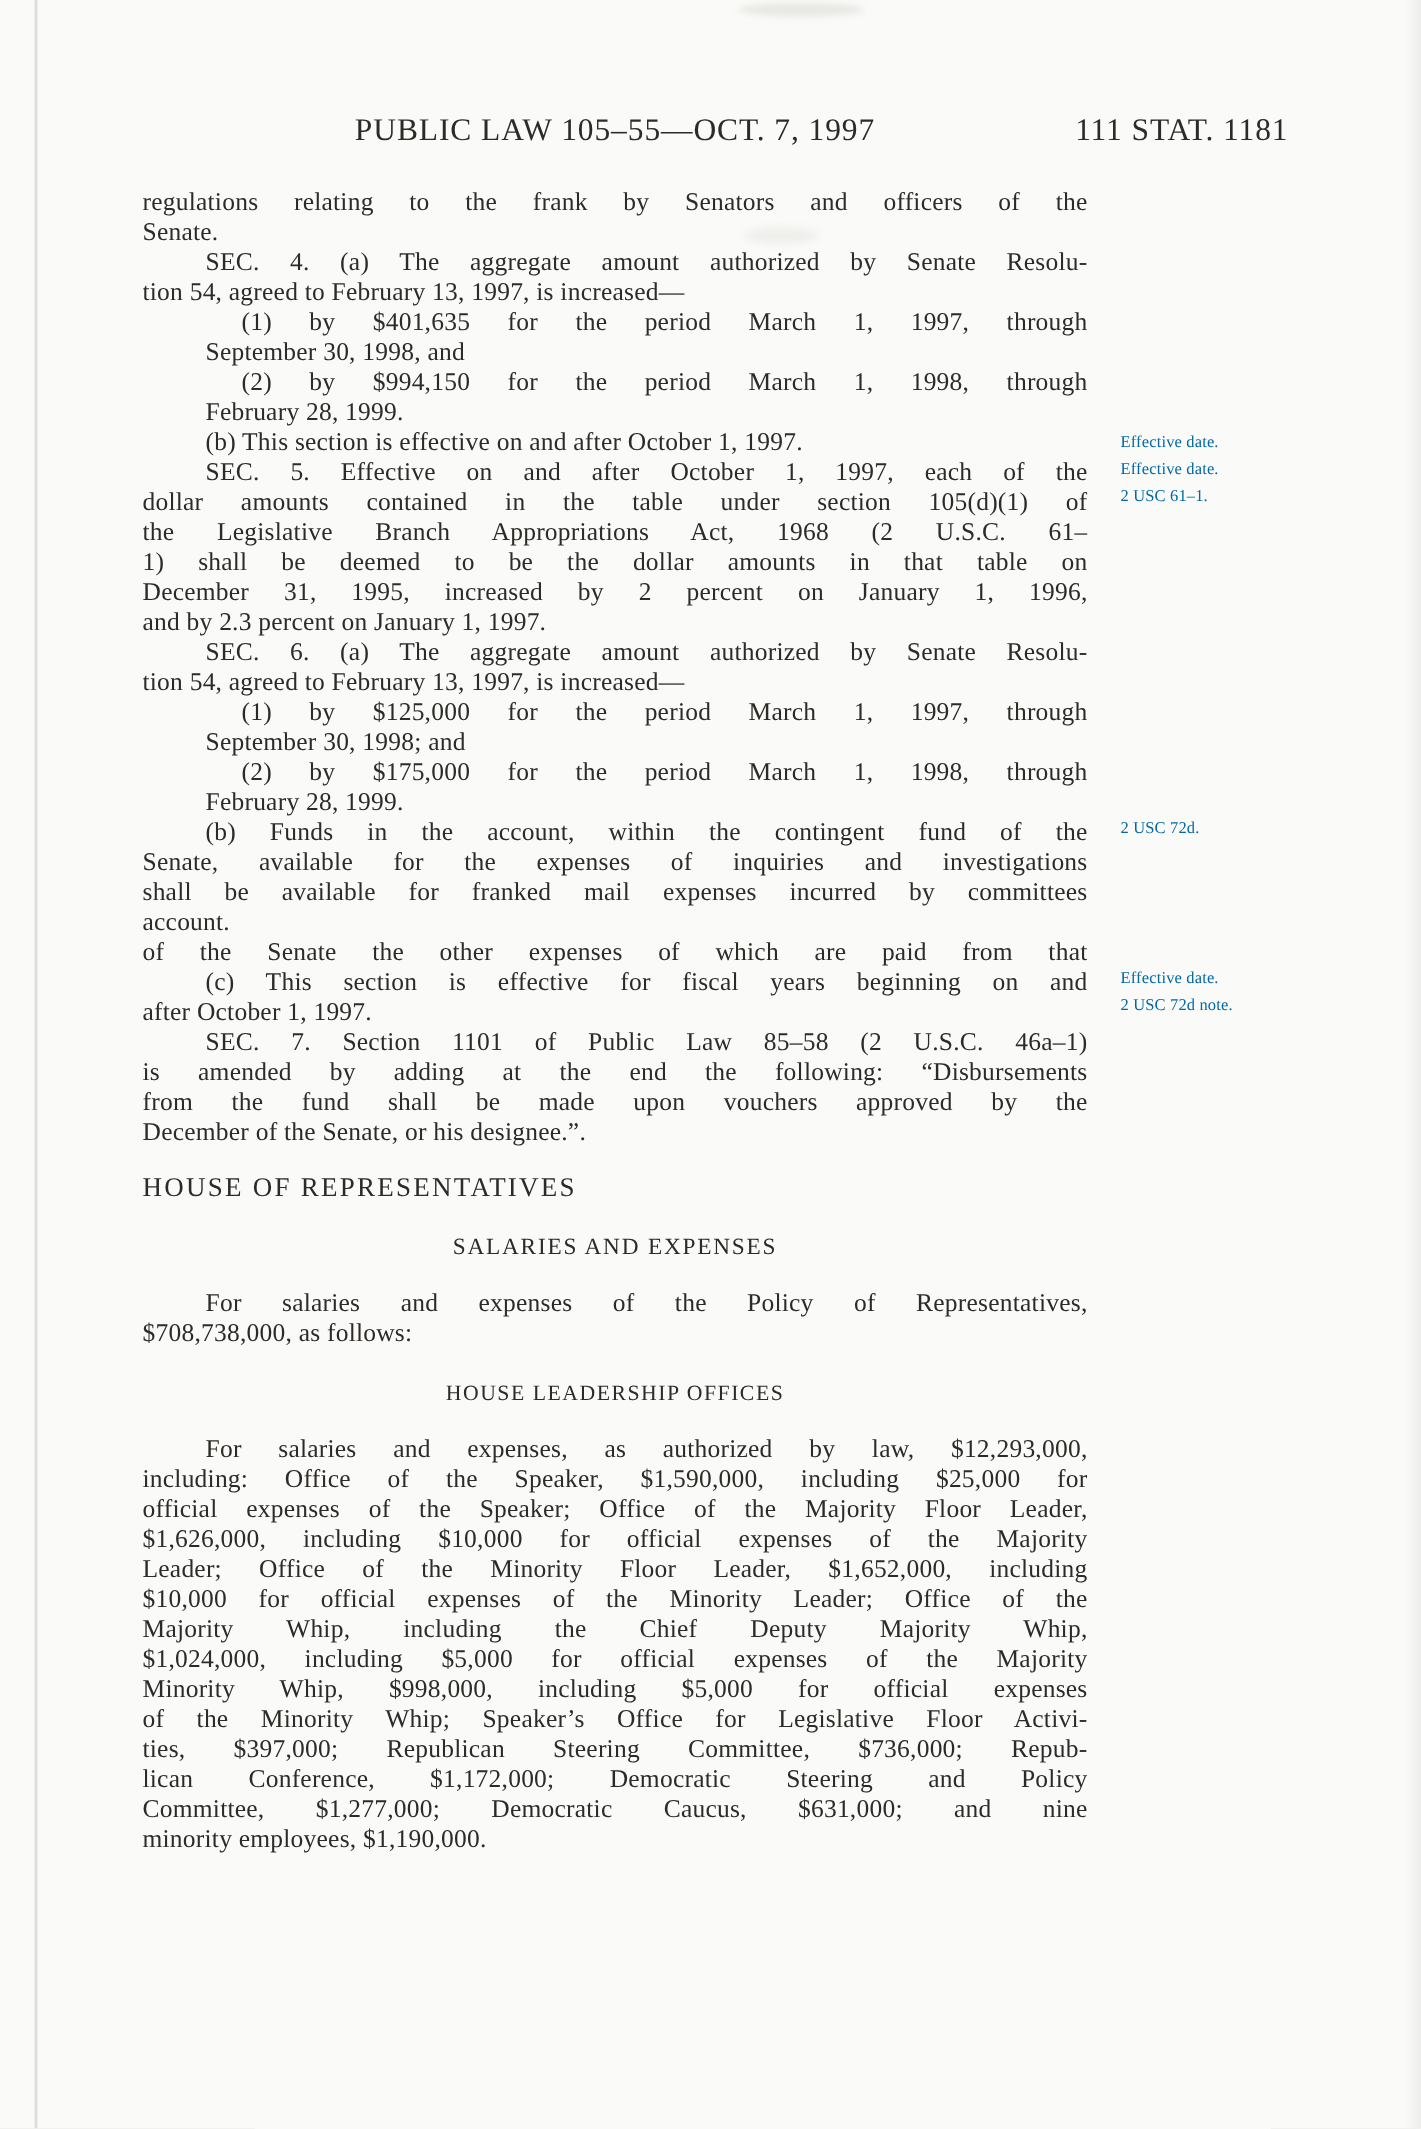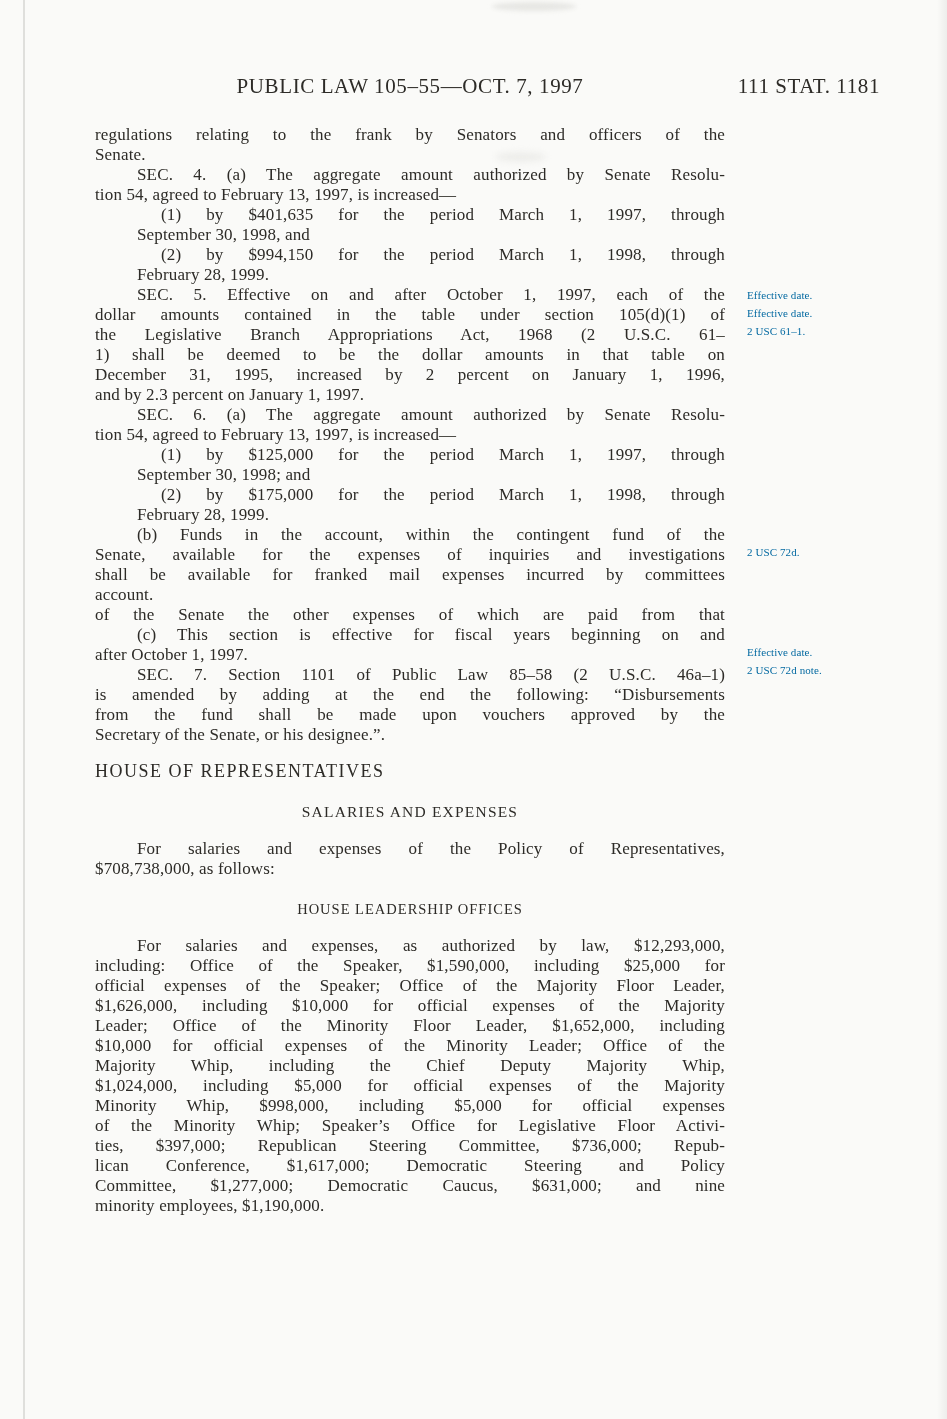--- a/index.html
+++ b/index.html
@@ -28,21 +28,21 @@
   .scan-mid-smudge {
     position: absolute; left: 496px; top: 152px; width: 50px; height: 10px;
     background: #ededea; border-radius: 50%; filter: blur(3px);
   }
   
   .header-law {
     position: absolute; top: 74px; left: 95px; width: 630px;
     text-align: center; font-size: 21px; letter-spacing: 0.6px; white-space: nowrap;
   }
   .header-stat {
-    position: absolute; top: 74px; right: 67px;
+    position: absolute; top: 74px; right: 88px;
     font-size: 21px; letter-spacing: 0.6px; white-space: nowrap;
   }
   
   .body-col {
     position: absolute; top: 125px; left: 95px; width: 630px;
     font-size: 17px; letter-spacing: 0.15px;
   }
   .ln {
     height: 20px; line-height: 20px; overflow: hidden; white-space: normal;
   }
@@ -91,20 +91,21 @@
   <div class="body-col">
 
     <div class="ln j">regulations relating to the frank by Senators and officers of the</div>
     <div class="ln">Senate.</div>
     <div class="ln j para">SEC. 4. (a) The aggregate amount authorized by Senate Resolu-</div>
     <div class="ln">tion 54, agreed to February 13, 1997, is increased—</div>
     <div class="ln j item">(1) by $401,635 for the period March 1, 1997, through</div>
     <div class="ln cont">September 30, 1998, and</div>
     <div class="ln j item">(2) by $994,150 for the period March 1, 1998, through</div>
     <div class="ln cont">February 28, 1999.</div>
+    <div class="ln para">(b) This section is effective on and after October 1, 1997.</div>
     <div class="ln j para">SEC. 5. Effective on and after October 1, 1997, each of the</div>
     <div class="ln j">dollar amounts contained in the table under section 105(d)(1) of</div>
     <div class="ln j">the Legislative Branch Appropriations Act, 1968 (2 U.S.C. 61–</div>
     <div class="ln j">1) shall be deemed to be the dollar amounts in that table on</div>
     <div class="ln j">December 31, 1995, increased by 2 percent on January 1, 1996,</div>
     <div class="ln">and by 2.3 percent on January 1, 1997.</div>
     <div class="ln j para">SEC. 6. (a) The aggregate amount authorized by Senate Resolu-</div>
     <div class="ln">tion 54, agreed to February 13, 1997, is increased—</div>
     <div class="ln j item">(1) by $125,000 for the period March 1, 1997, through</div>
     <div class="ln cont">September 30, 1998; and</div>
@@ -113,21 +114,21 @@
     <div class="ln j para">(b) Funds in the account, within the contingent fund of the</div>
     <div class="ln j">Senate, available for the expenses of inquiries and investigations</div>
     <div class="ln j">shall be available for franked mail expenses incurred by committees</div>
     <div class="ln">account.</div>
     <div class="ln j">of the Senate the other expenses of which are paid from that</div>
     <div class="ln j para">(c) This section is effective for fiscal years beginning on and</div>
     <div class="ln">after October 1, 1997.</div>
     <div class="ln j para">SEC. 7. Section 1101 of Public Law 85–58 (2 U.S.C. 46a–1)</div>
     <div class="ln j">is amended by adding at the end the following: “Disbursements</div>
     <div class="ln j">from the fund shall be made upon vouchers approved by the</div>
-    <div class="ln">Secretary of the Senate, or his designee.”.</div>
+    <div class="ln">December of the Senate, or his designee.”.</div>
 
     <div class="h-house">HOUSE OF REPRESENTATIVES</div>
 
     <div class="h-salaries">SALARIES AND EXPENSES</div>
 
     <div class="block-gap">
       <div class="ln j para">For salaries and expenses of the Policy of Representatives,</div>
       <div class="ln">$708,738,000, as follows:</div>
     </div>
 
@@ -138,21 +139,21 @@
       <div class="ln j">including: Office of the Speaker, $1,590,000, including $25,000 for</div>
       <div class="ln j">official expenses of the Speaker; Office of the Majority Floor Leader,</div>
       <div class="ln j">$1,626,000, including $10,000 for official expenses of the Majority</div>
       <div class="ln j">Leader; Office of the Minority Floor Leader, $1,652,000, including</div>
       <div class="ln j">$10,000 for official expenses of the Minority Leader; Office of the</div>
       <div class="ln j">Majority Whip, including the Chief Deputy Majority Whip,</div>
       <div class="ln j">$1,024,000, including $5,000 for official expenses of the Majority</div>
       <div class="ln j">Minority Whip, $998,000, including $5,000 for official expenses</div>
       <div class="ln j">of the Minority Whip; Speaker’s Office for Legislative Floor Activi-</div>
       <div class="ln j">ties, $397,000; Republican Steering Committee, $736,000; Repub-</div>
-      <div class="ln j">lican Conference, $1,617,000; Democratic Steering and Policy</div>
+      <div class="ln j">lican Conference, $1,172,000; Democratic Steering and Policy</div>
       <div class="ln j">Committee, $1,277,000; Democratic Caucus, $631,000; and nine</div>
       <div class="ln">minority employees, $1,190,000.</div>
     </div>
 
   </div>
 
   <div class="margin-note note-1">
     <div>Effective date.</div>
   </div>
   <div class="margin-note note-2">

